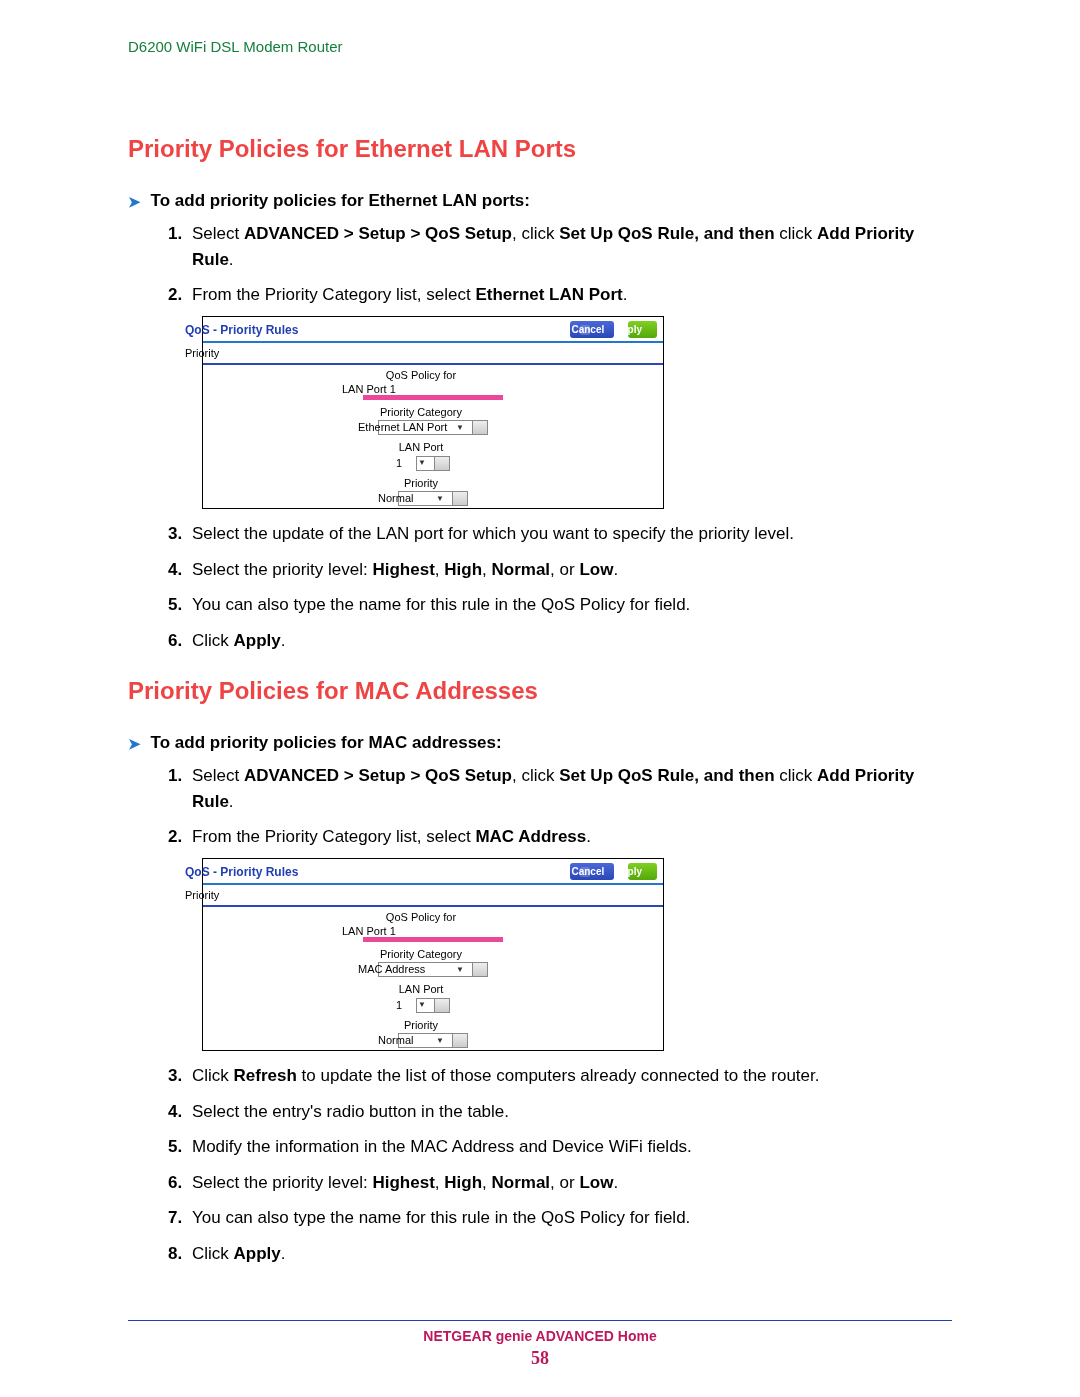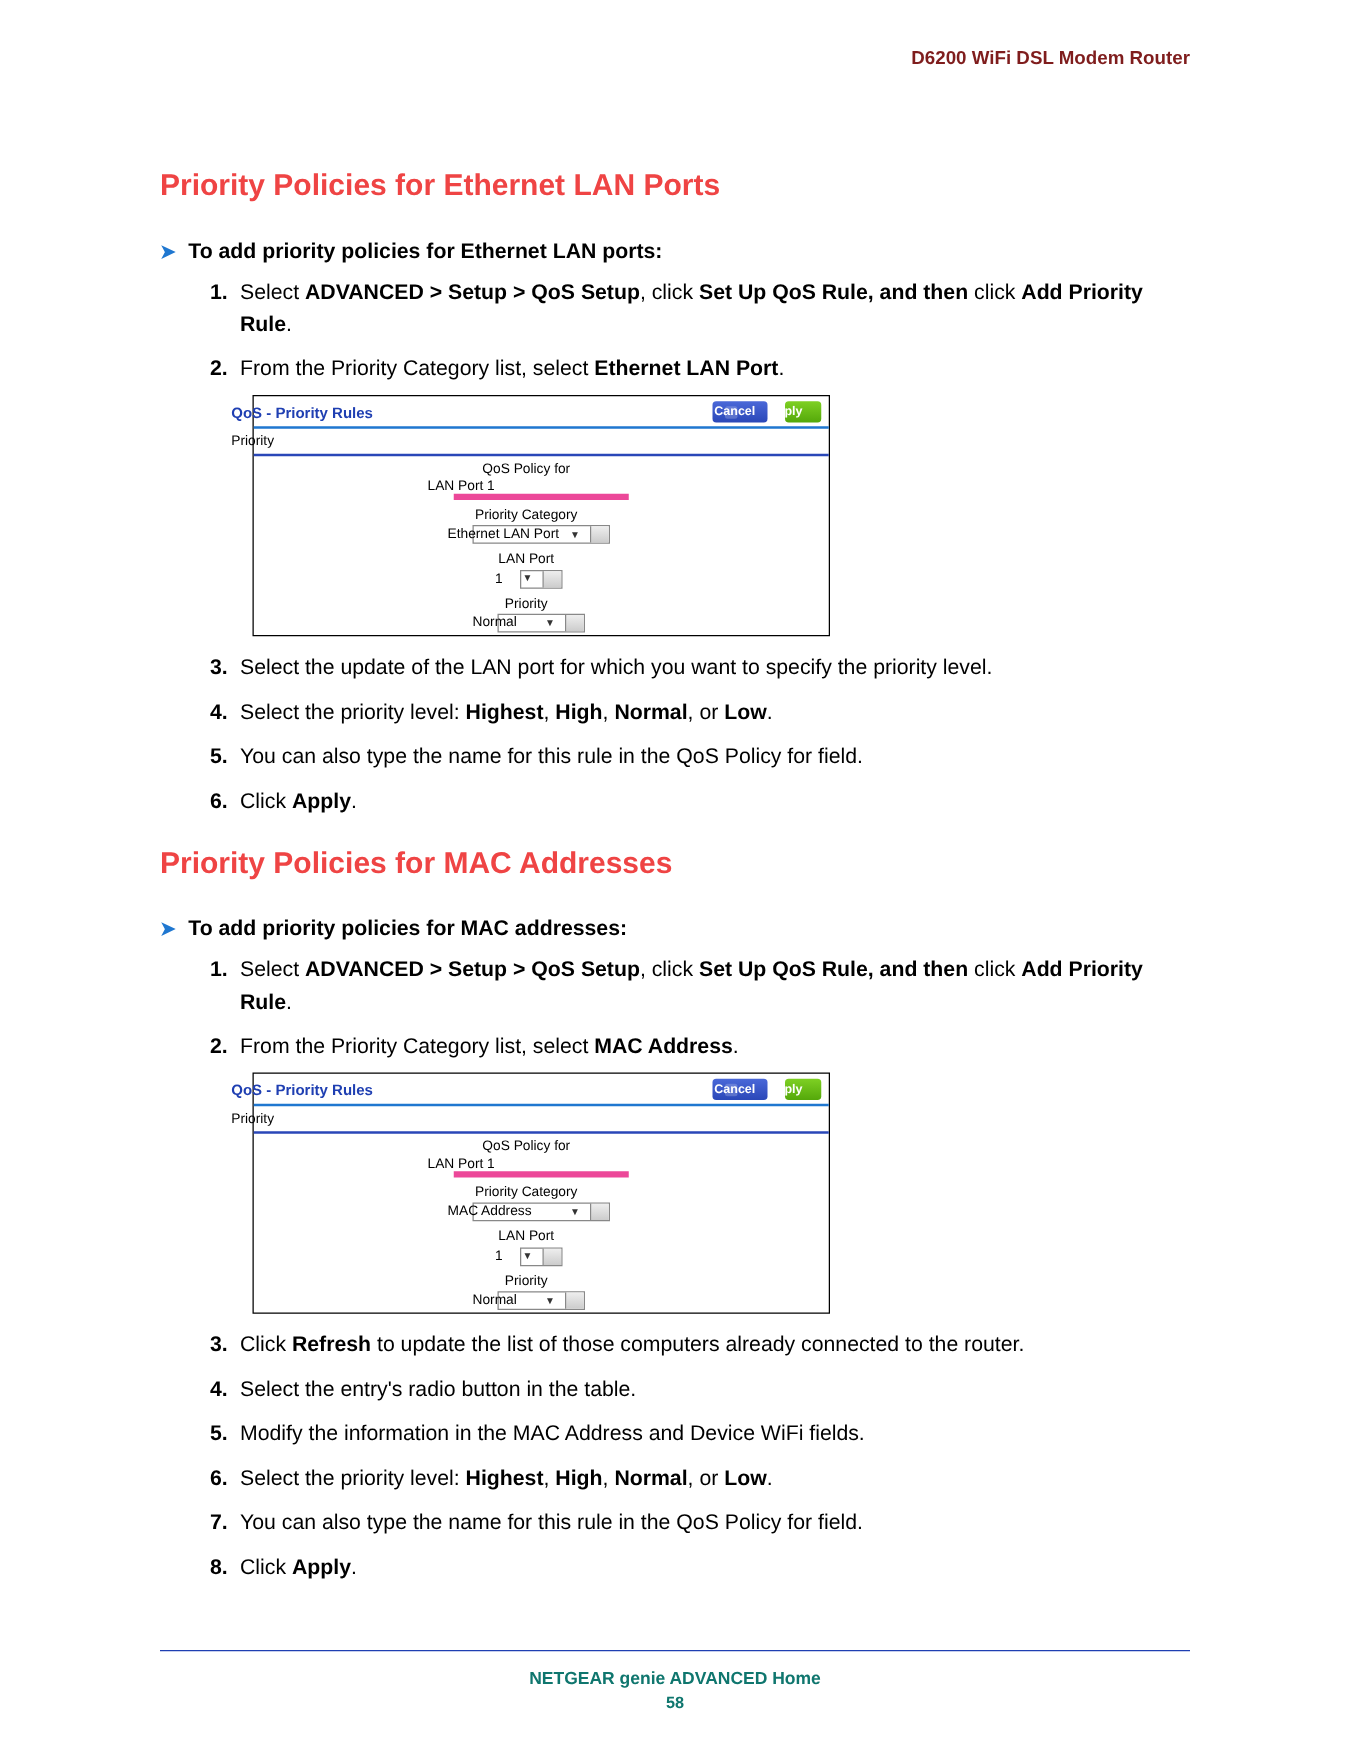--- a/index.html
+++ b/index.html
@@ -11,24 +11,24 @@
     width: 1080px;
   }
   .page {
     box-sizing: border-box;
     width: 1080px;
     min-height: 1397px;
     padding: 38px 128px 28px 128px;
     position: relative;
   }
   .doc-header {
-    text-align: right;
-    font-weight: bold;
+    text-align: left;
+    font-weight: normal;
     font-size: 15px;
-    color: #7f1d1d;
+    color: #15803d;
     margin-bottom: 80px;
   }
   h2.section-title {
     color: #ef4444; 
     font-size: 24px;
     font-weight: bold;
     margin: 0 0 28px 0;
   }
   .task-block {
     margin-bottom: 8px;
@@ -141,28 +141,29 @@
     border-left: 1px solid #888;
     background: linear-gradient(#eee,#ccc);
     display: inline-flex; align-items: center; justify-content: center;
     font-size: 8px; color: #333;
     margin: 0;
   }
   .footer {
     position: absolute;
     left: 0; right: 0; bottom: 28px;
     text-align: center;
-    color: #0f766e;
+    color: #be185d;
     font-weight: bold;
     font-size: 14px;
   }
   .footer .pg {
     display: block;
     margin-top: 4px;
-    font-size: 13px;
+    font-size: 18px;
+    font-family: Liberation Serif, serif;
   }
   .hr-blue {
     position: absolute;
     left: 128px; right: 128px;
     bottom: 76px;
     border-top: 1px solid #1f3fb2;
   }
   b, strong { font-weight: bold; }
 </style>
 </head>

